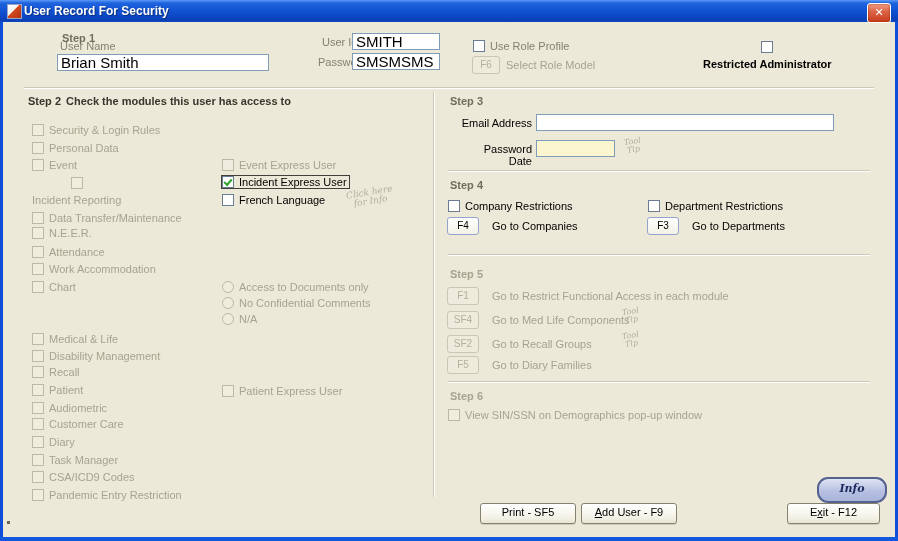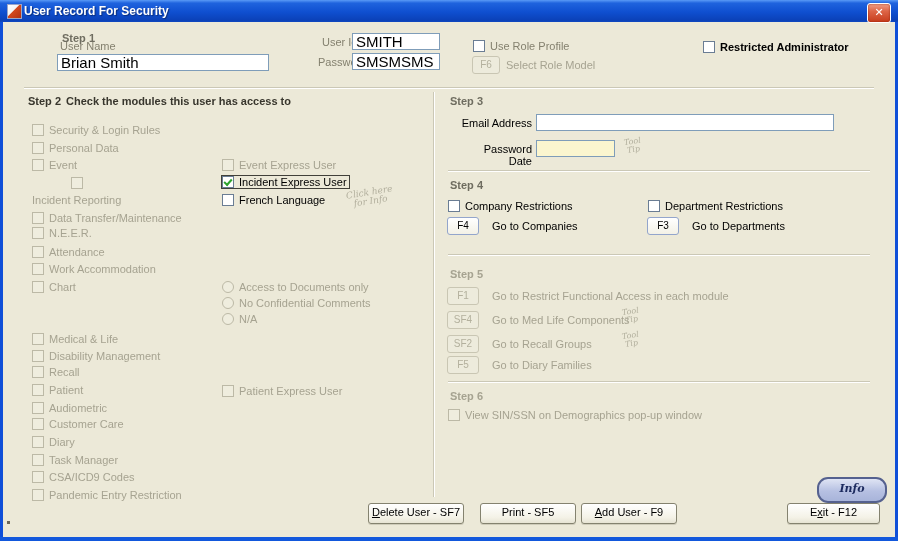--- a/index.html
+++ b/index.html
@@ -66,21 +66,21 @@
   <div class="abs lbl-gray" style="left:318px;top:56px;">Password</div>
   <input class="abs tf" style="left: 352px; top: 53px; width: 80px;" value="SMSMSMS">
 
   <div class="abs row" style="left:473px;top:40px;">
     <span class="cb"></span>
     <span class="lbl-gray">Use Role Profile</span>
   </div>
   <div class="abs fbtn dis" style="left:472px;top:56px;width:26px;">F6</div>
   <div class="abs lbl-dis" style="left:506px;top:59px;">Select Role Model</div>
 
-  <div class="abs row" style="left:703px;top:41px;">
+  <div class="abs row" style="left:703px;top:41px;flex-direction:column;">
     <span class="cb"></span>
     <span class="lbl bold">Restricted Administrator</span>
   </div>
 
   <div class="abs hsep" style="left:24px;top:87px;width:850px;"></div>
 
   <div class="abs step-hdr dark" style="left:28px;top:95px;">Step 2</div>
   <div class="abs step-hdr dark" style="left:66px;top:95px;">Check the modules this user has access to</div>
 
   <div class="abs row" style="left:32px;top:124px;">
@@ -249,19 +249,18 @@
   <div class="abs hsep" style="left:448px;top:381px;width:422px;"></div>
 
   <div class="abs step-hdr faded" style="left:450px;top:390px;">Step 6</div>
   <div class="abs row" style="left:448px;top:409px;">
       <span class="cb dis"></span>
       <span class="lbl-dis">View SIN/SSN on Demographics pop-up window</span>
     </div>
 
   <div class="abs info-btn" style="left:817px;top:477px;">Info</div>
 
-  <div class="abs btn" style="left:368px;top:503px;width:94px;"><span></span><u>D</u><span>elete User - SF7</span></div>
   <div class="abs btn" style="left:480px;top:503px;width:94px;"><span>Print - SF5</span><u></u><span></span></div>
   <div class="abs btn" style="left:581px;top:503px;width:94px;"><span></span><u>A</u><span>dd User - F9</span></div>
   <div class="abs btn" style="left:787px;top:503px;width:91px;"><span>E</span><u>x</u><span>it - F12</span></div>
 
   <div class="abs stray" style="left:7px;top:521px;"></div>
 </div>
 
 </body></html>

